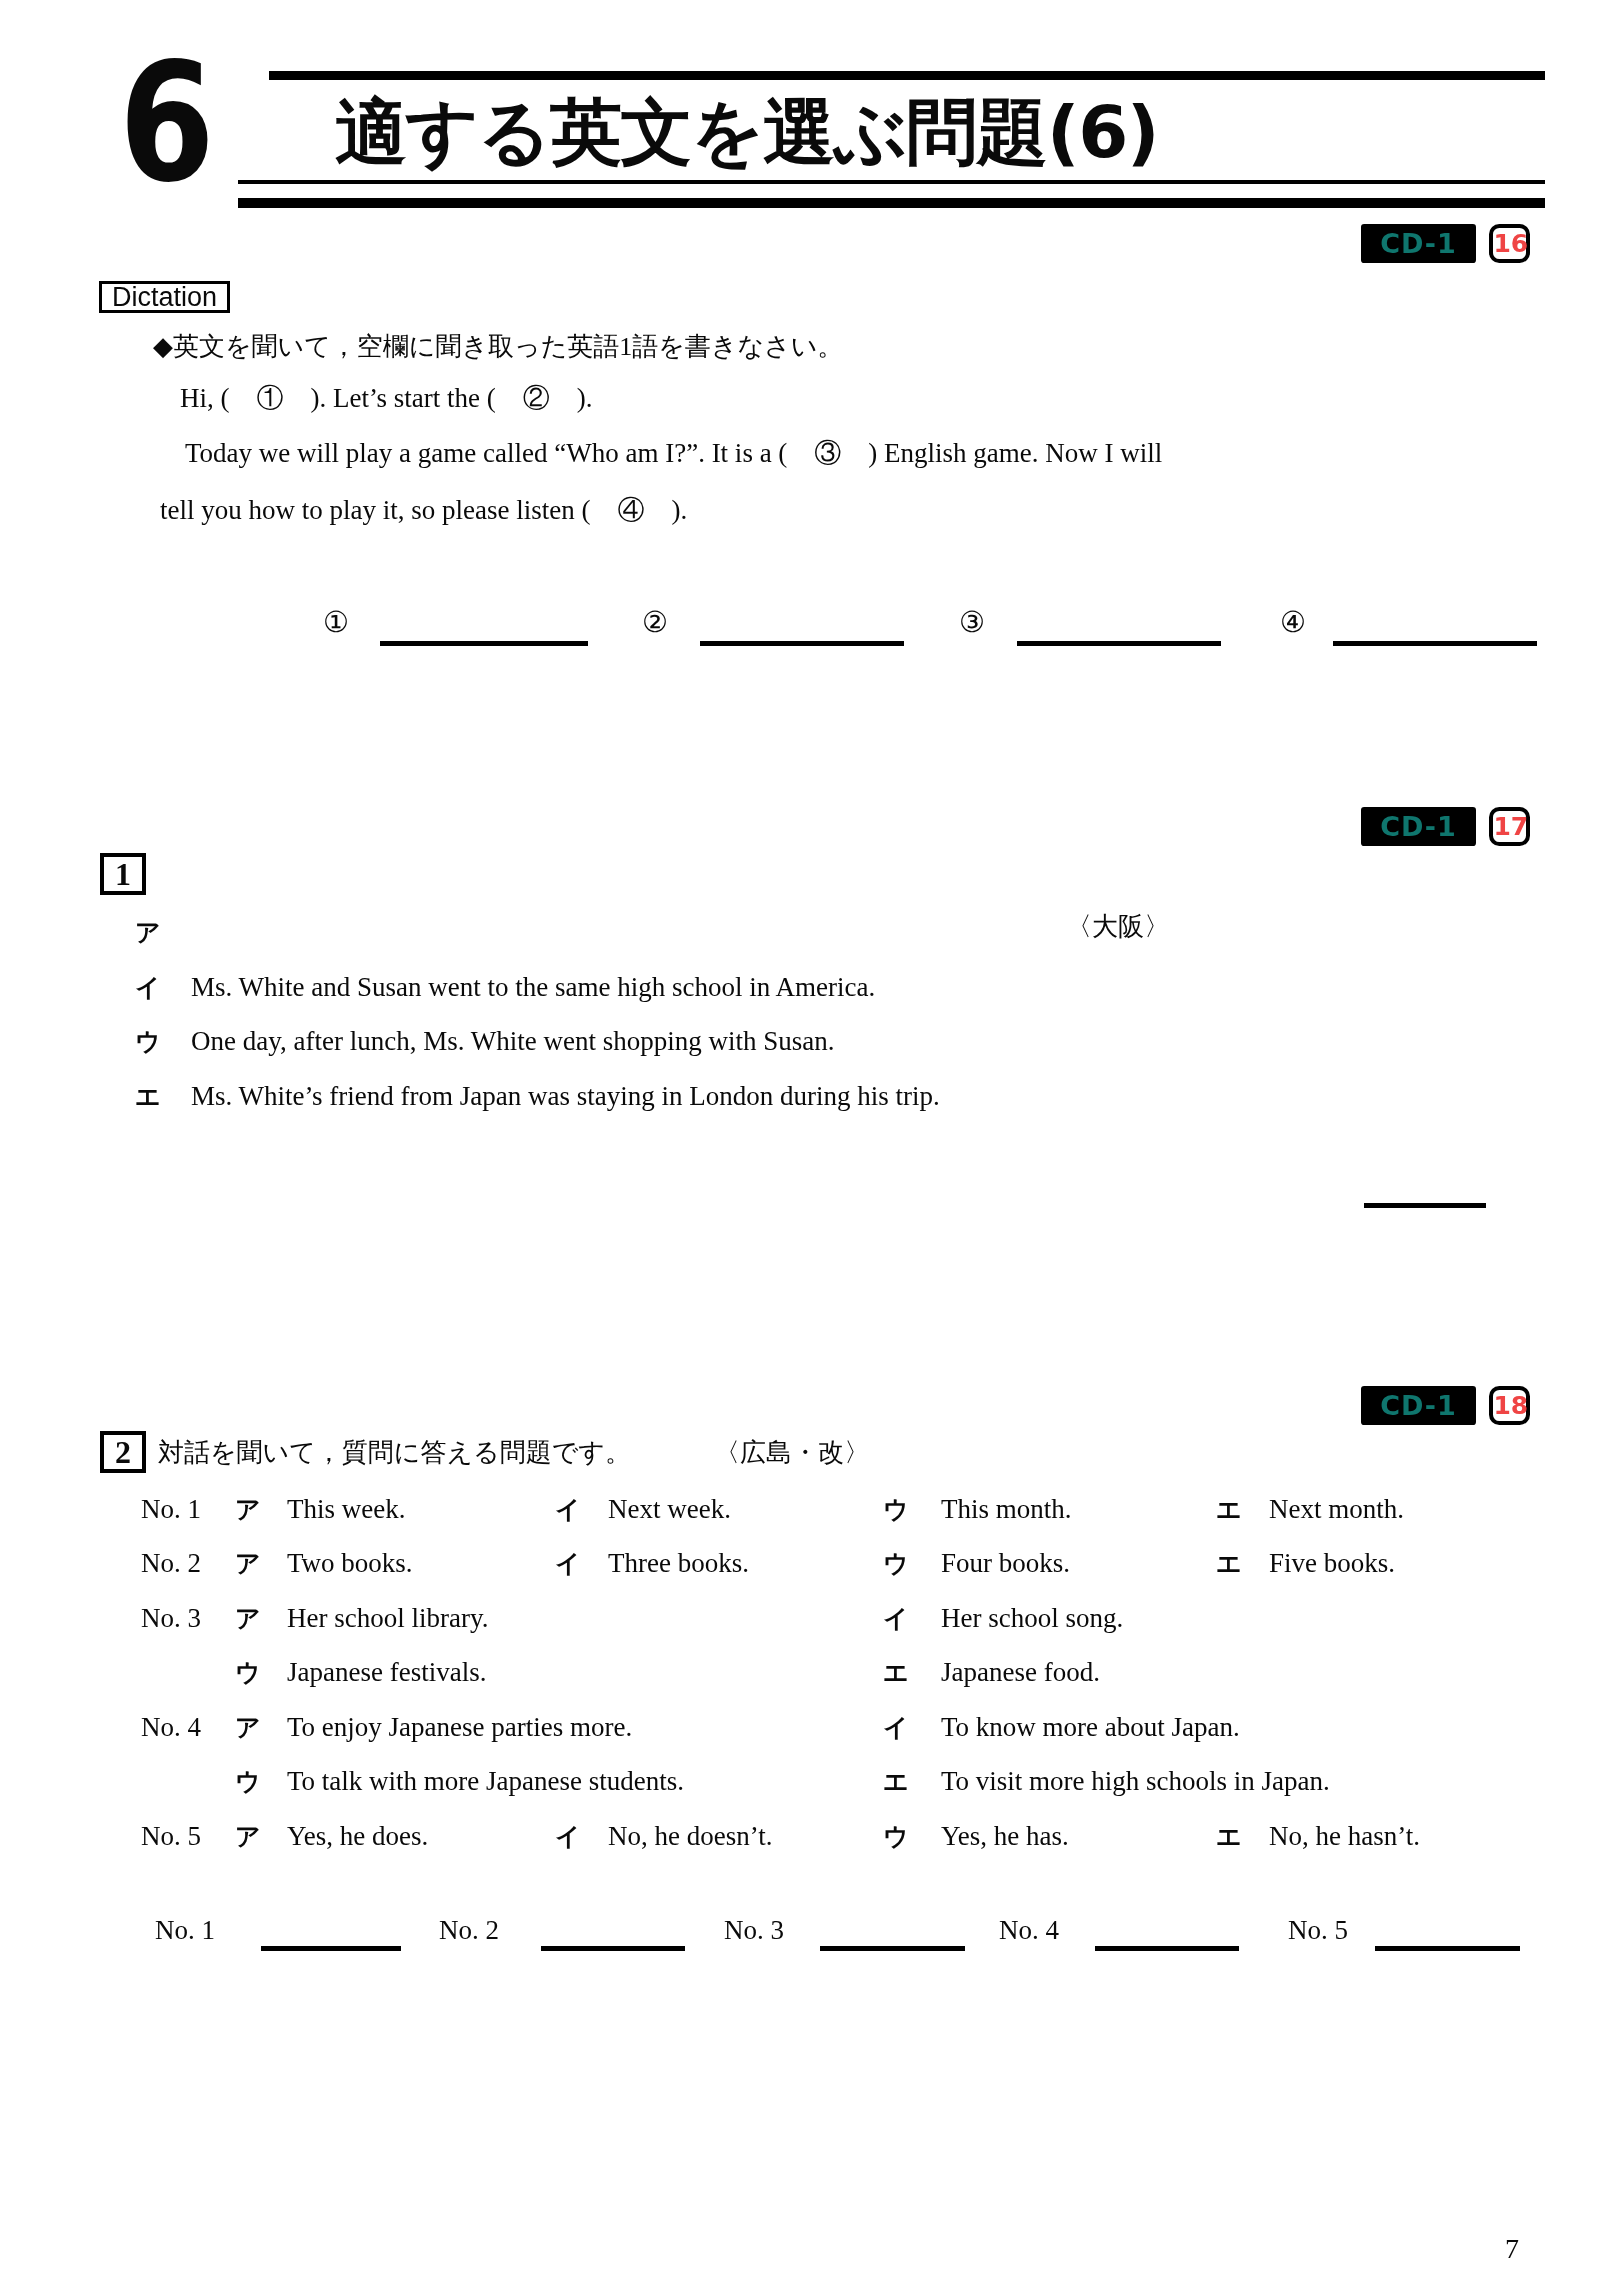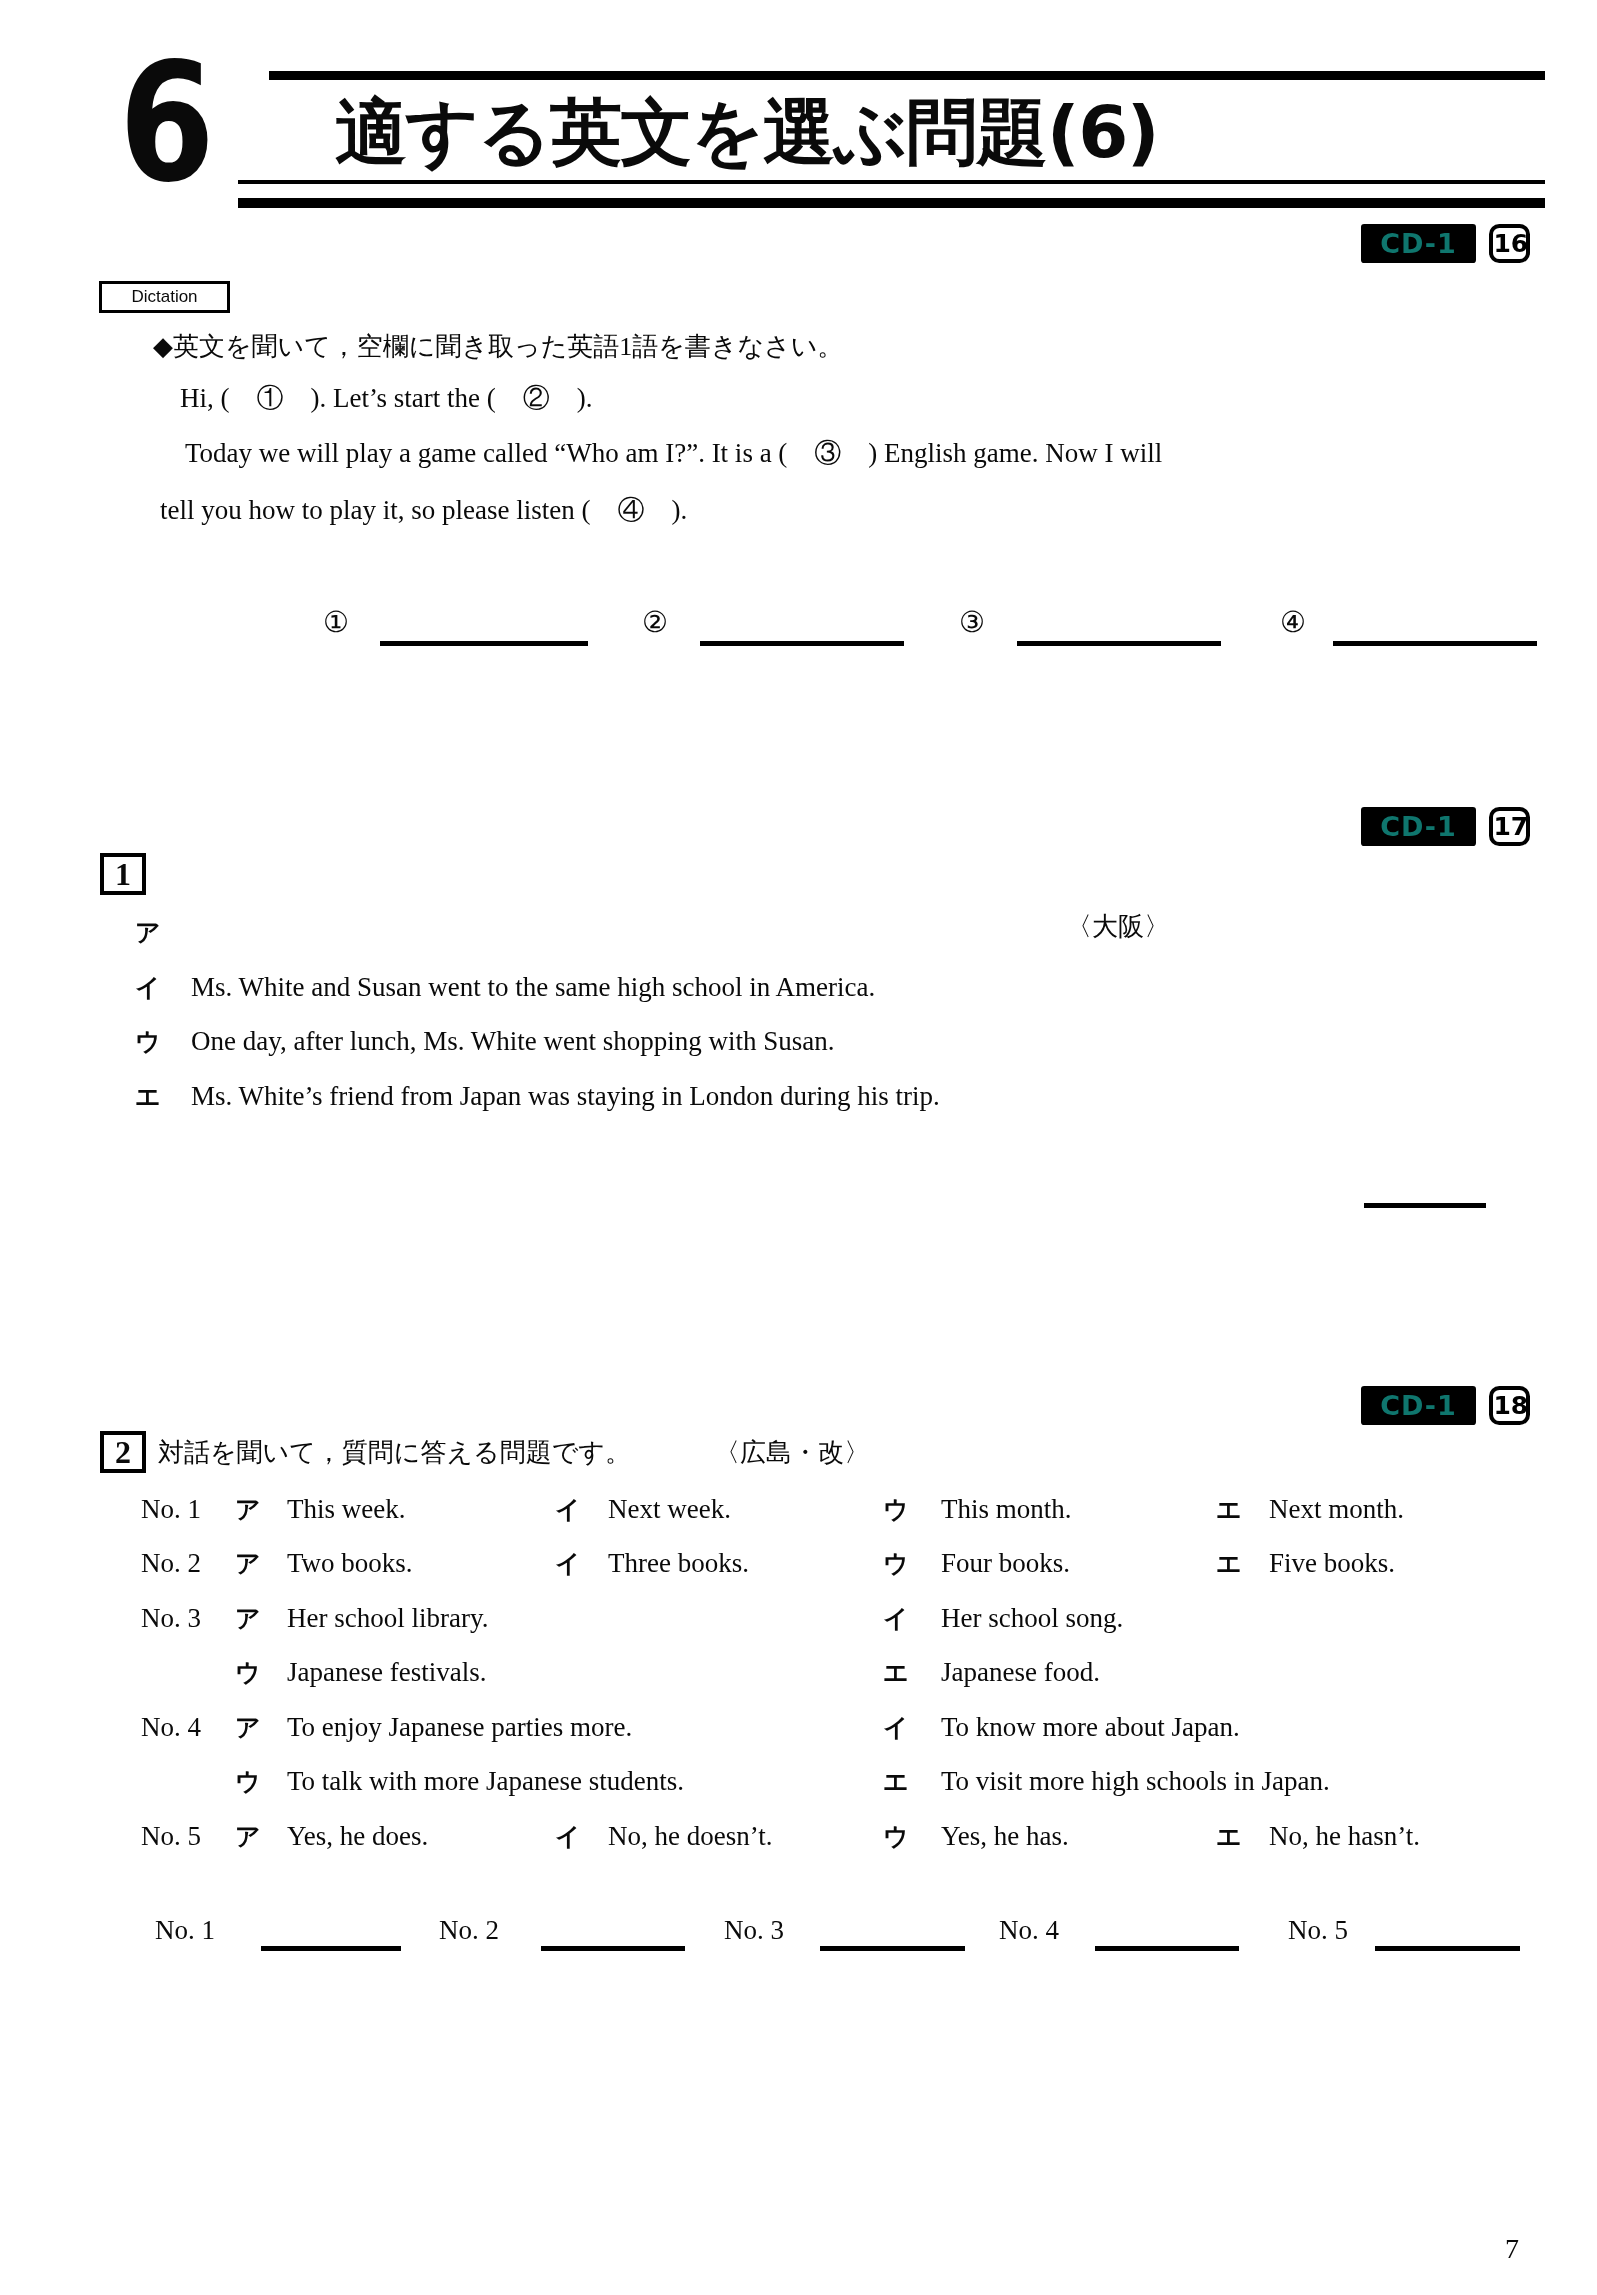--- a/index.html
+++ b/index.html
@@ -32,32 +32,32 @@
   .cd-box{
     width:115px;height:39px;background:#000;color:#0f766e;
     font-family:"DejaVu Sans","Liberation Sans",sans-serif;
     font-weight:bold;font-size:27px;line-height:39px;text-align:center;
     border-radius:3.1px;letter-spacing:1px;
   }
   .track-box{
     width:33px;height:31px;border:4.1px solid #000;border-radius:10.3px;
     font-family:"DejaVu Sans","Liberation Sans",sans-serif;
     font-weight:bold;font-size:25px;line-height:31px;text-align:center;
-    background:#fff;color:#000000;
+    background:#fff;color:#ef4444;
   }
   .num-box{
     position:absolute;width:38px;height:34px;border:4.6px solid #000;
     font-family:"Liberation Serif","DejaVu Serif",serif;
     font-weight:bold;font-size:32px;line-height:34px;text-align:center;
   }
   .dict-box{
     position:absolute;left:99px;top:281px;width:125px;height:26px;
     border:3.1px solid #000;text-align:center;
     font-family:"Liberation Sans","DejaVu Sans",sans-serif;
-    font-size:17px;line-height:26px;
+    font-size:27px;line-height:26px;
   }
   .circled{font-size:29px;line-height:1;}
   .page-num{font-size:28px;}
 </style>
 </head>
 <body>
 
 <div id="canvas">
 
   <div class="abs big-num" style="left:119px;top:42px;">6</div>

